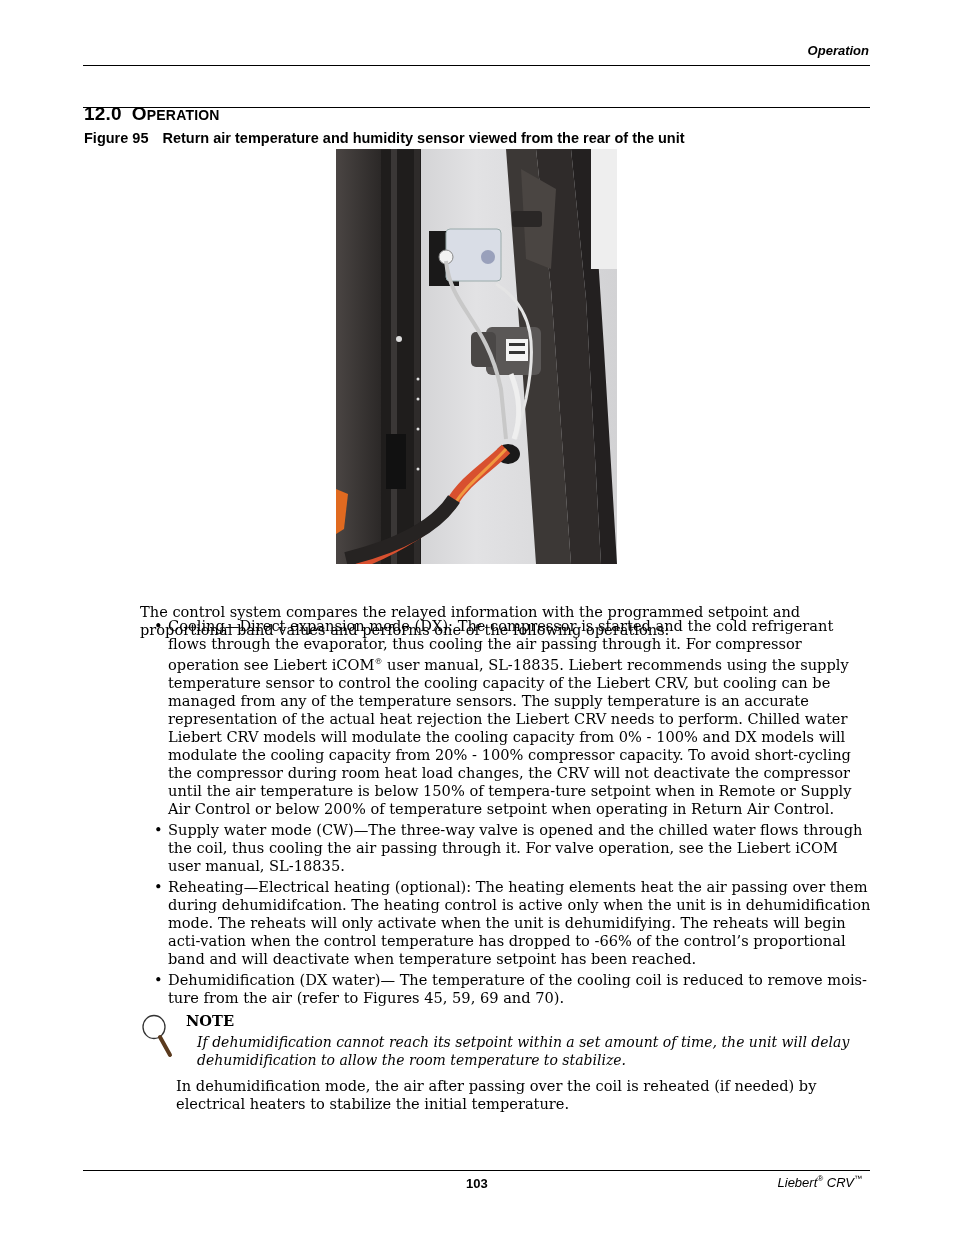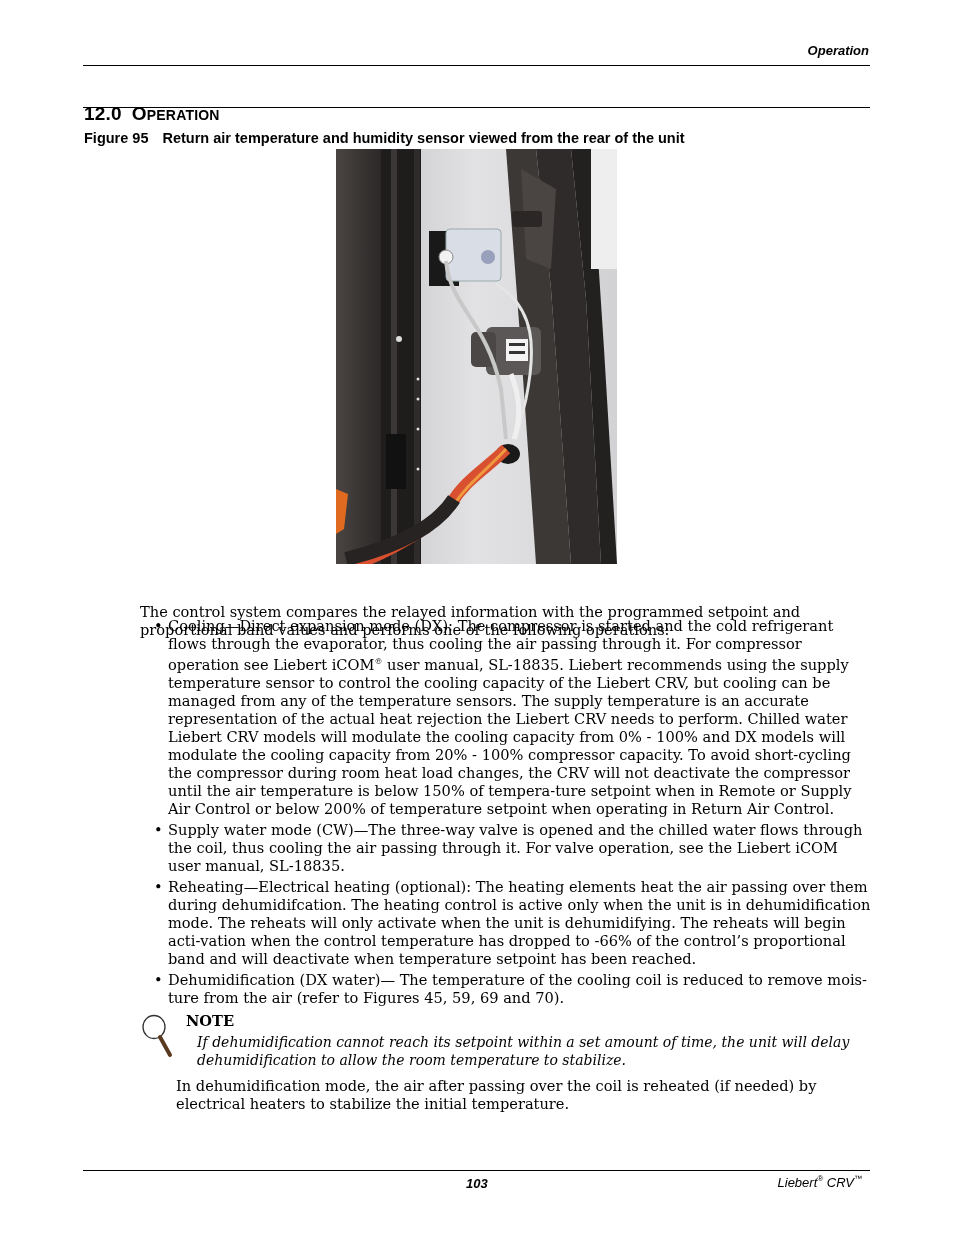--- a/index.html
+++ b/index.html
@@ -30,21 +30,21 @@
     .bullets li .dot { position: absolute; left: 0; top: 0; }
     .bullets b { font-weight: normal; margin-top: 14px; }
 
     .note { position: absolute; top: 1012px; left: 140px; width: 735px; }
     .note-icon { position: absolute; left: 0; top: 2px; width: 34px; height: 44px; }
     .note-title { position: absolute; left: 46px; top: 0; font-size: 14.6px; font-weight: bold; }
     .note-text { position: absolute; left: 57px; top: 21px; width: 680px; font-size: 14px; line-height: 18px; font-style: italic; }
 
     .p2 { top: 1077px; left: 176px; width: 706px; }
 
-    .page-num { position: absolute; top: 1176px; left: 466px; font-size: 13px; font-weight: bold; font-style: italic; }
+    .page-num { position: absolute; top: 1176px; left: 466px; font-size: 13px; font-weight: bold; }
     .brand { position: absolute; top: 1174px; right: 92px; font-size: 13px; font-weight: normal; font-style: italic; }
     .brand sup { font-size: 8px; vertical-align: 6px; }
   </style>
 </head>
 <body>
 
 <div class="running-head sans">Operation</div>
 <div class="rule top"></div>
 
 <div class="section-title sans">

